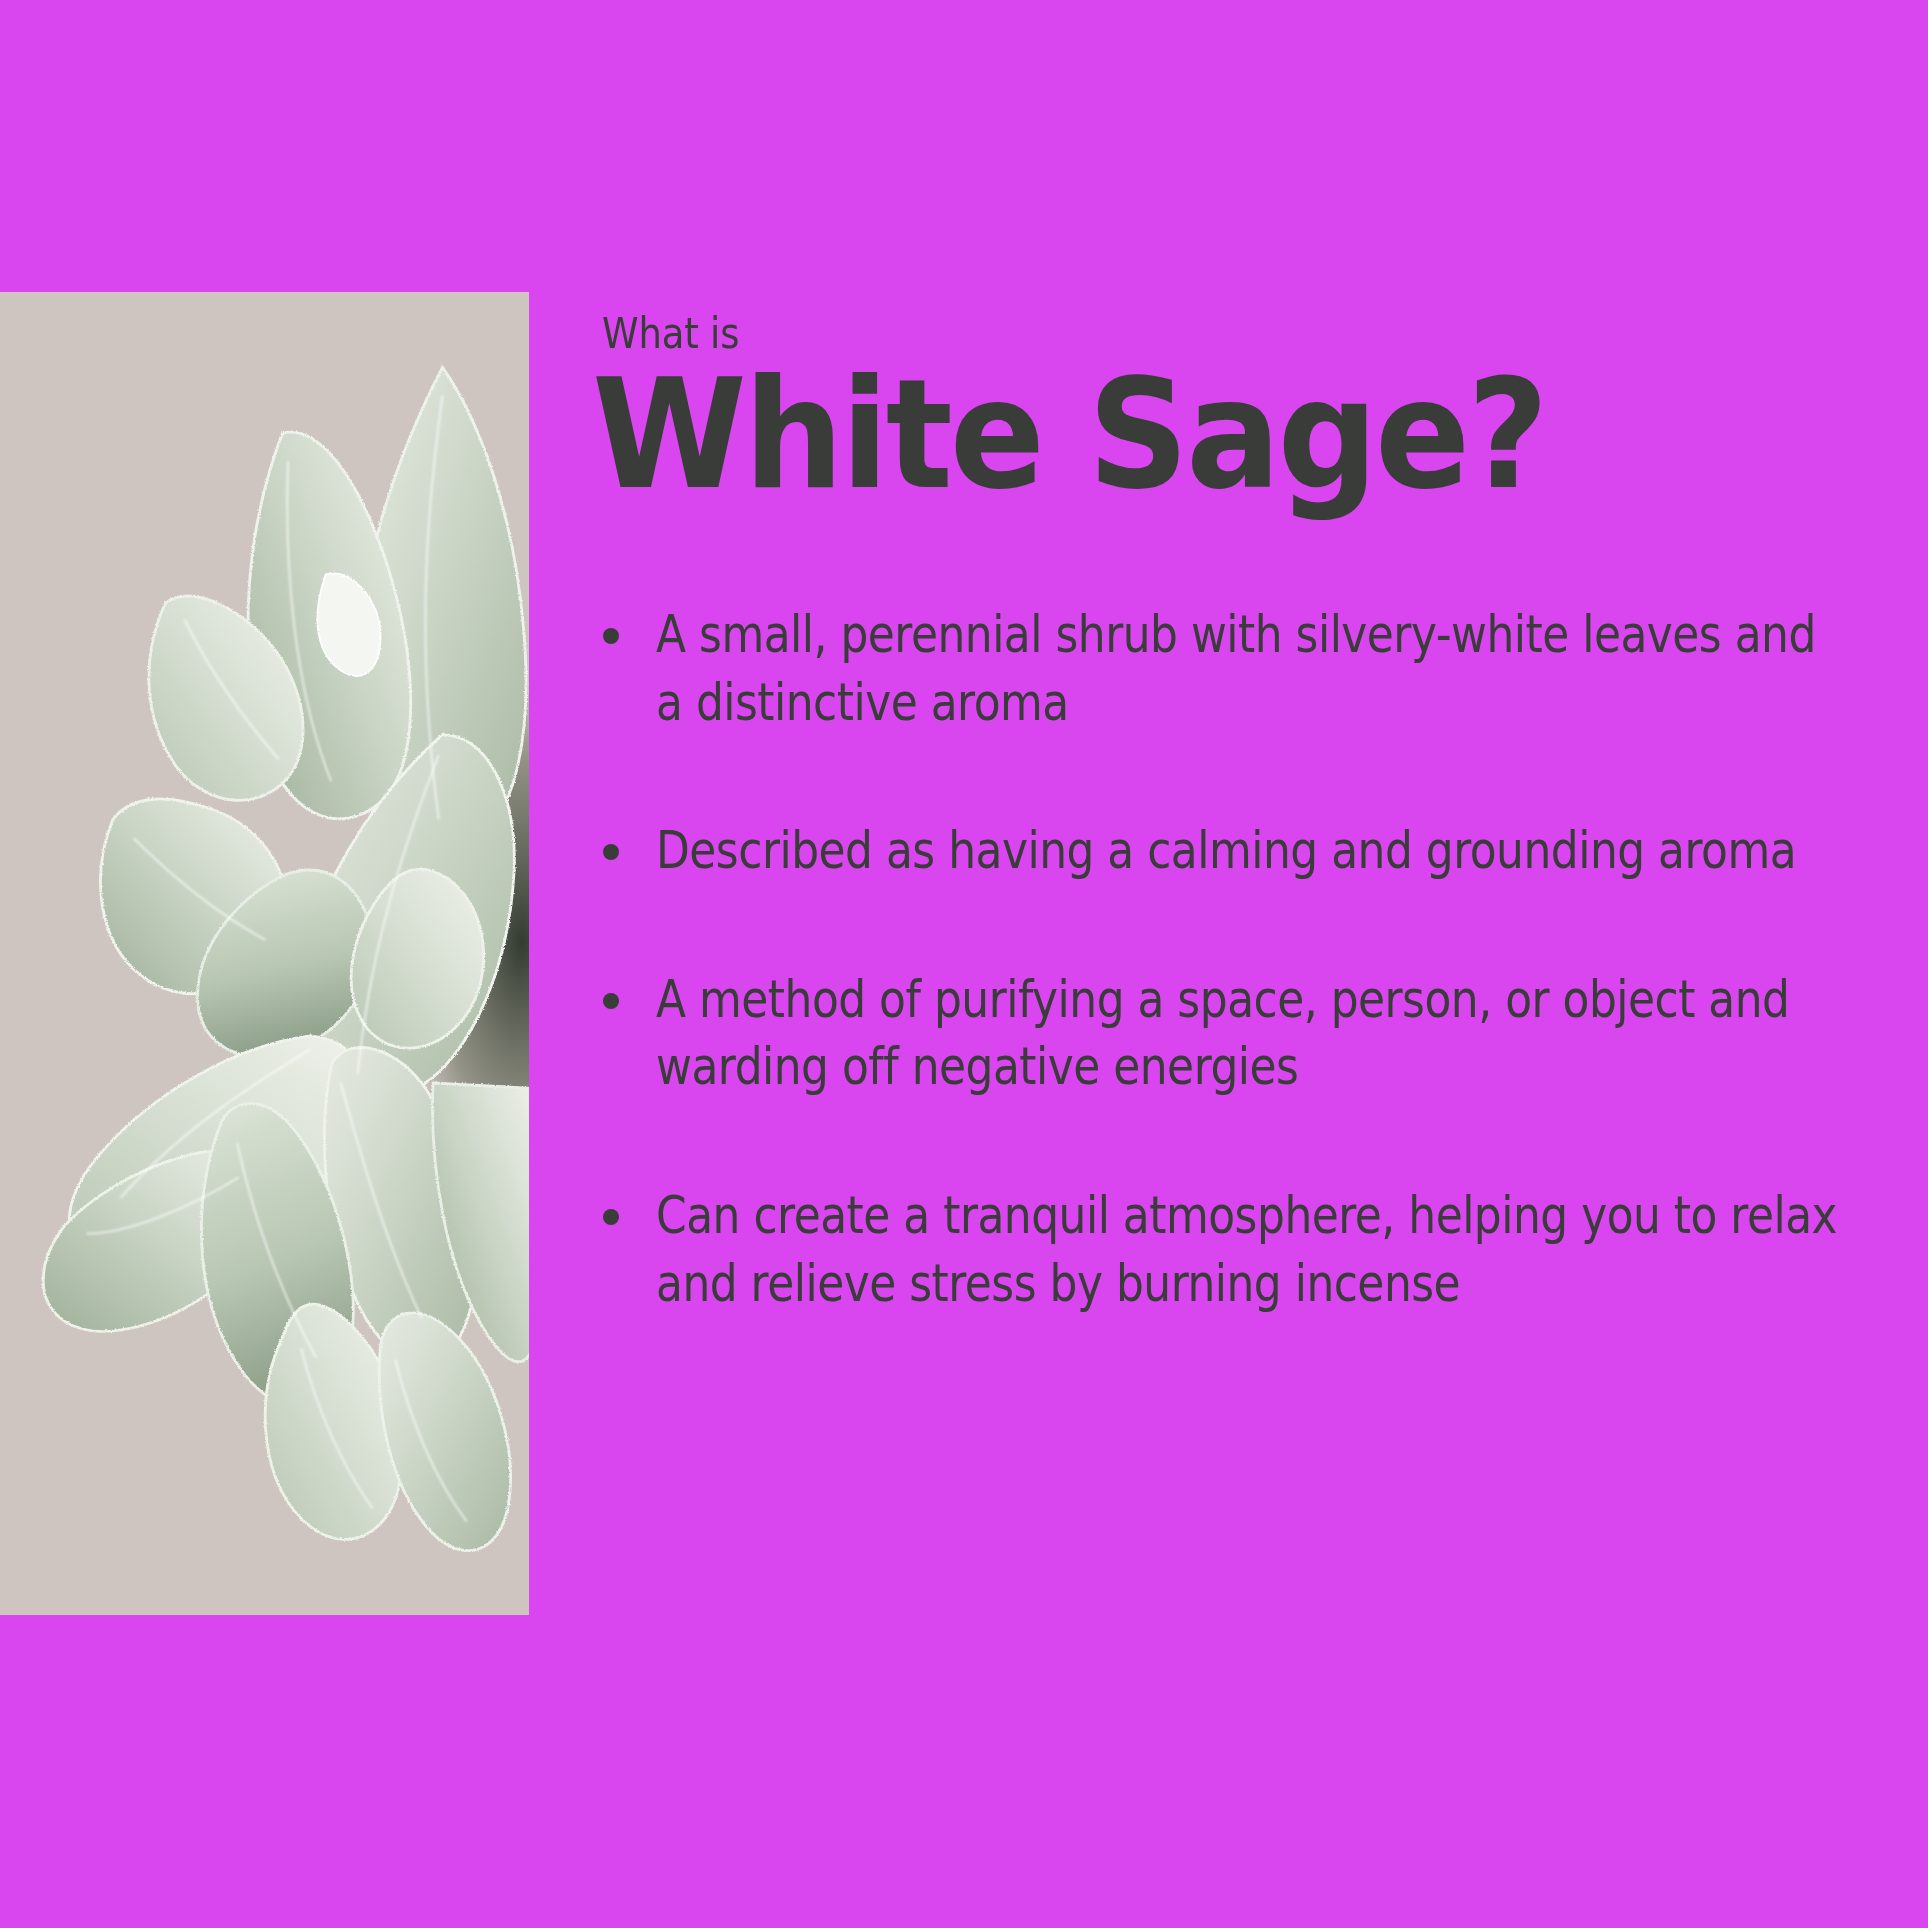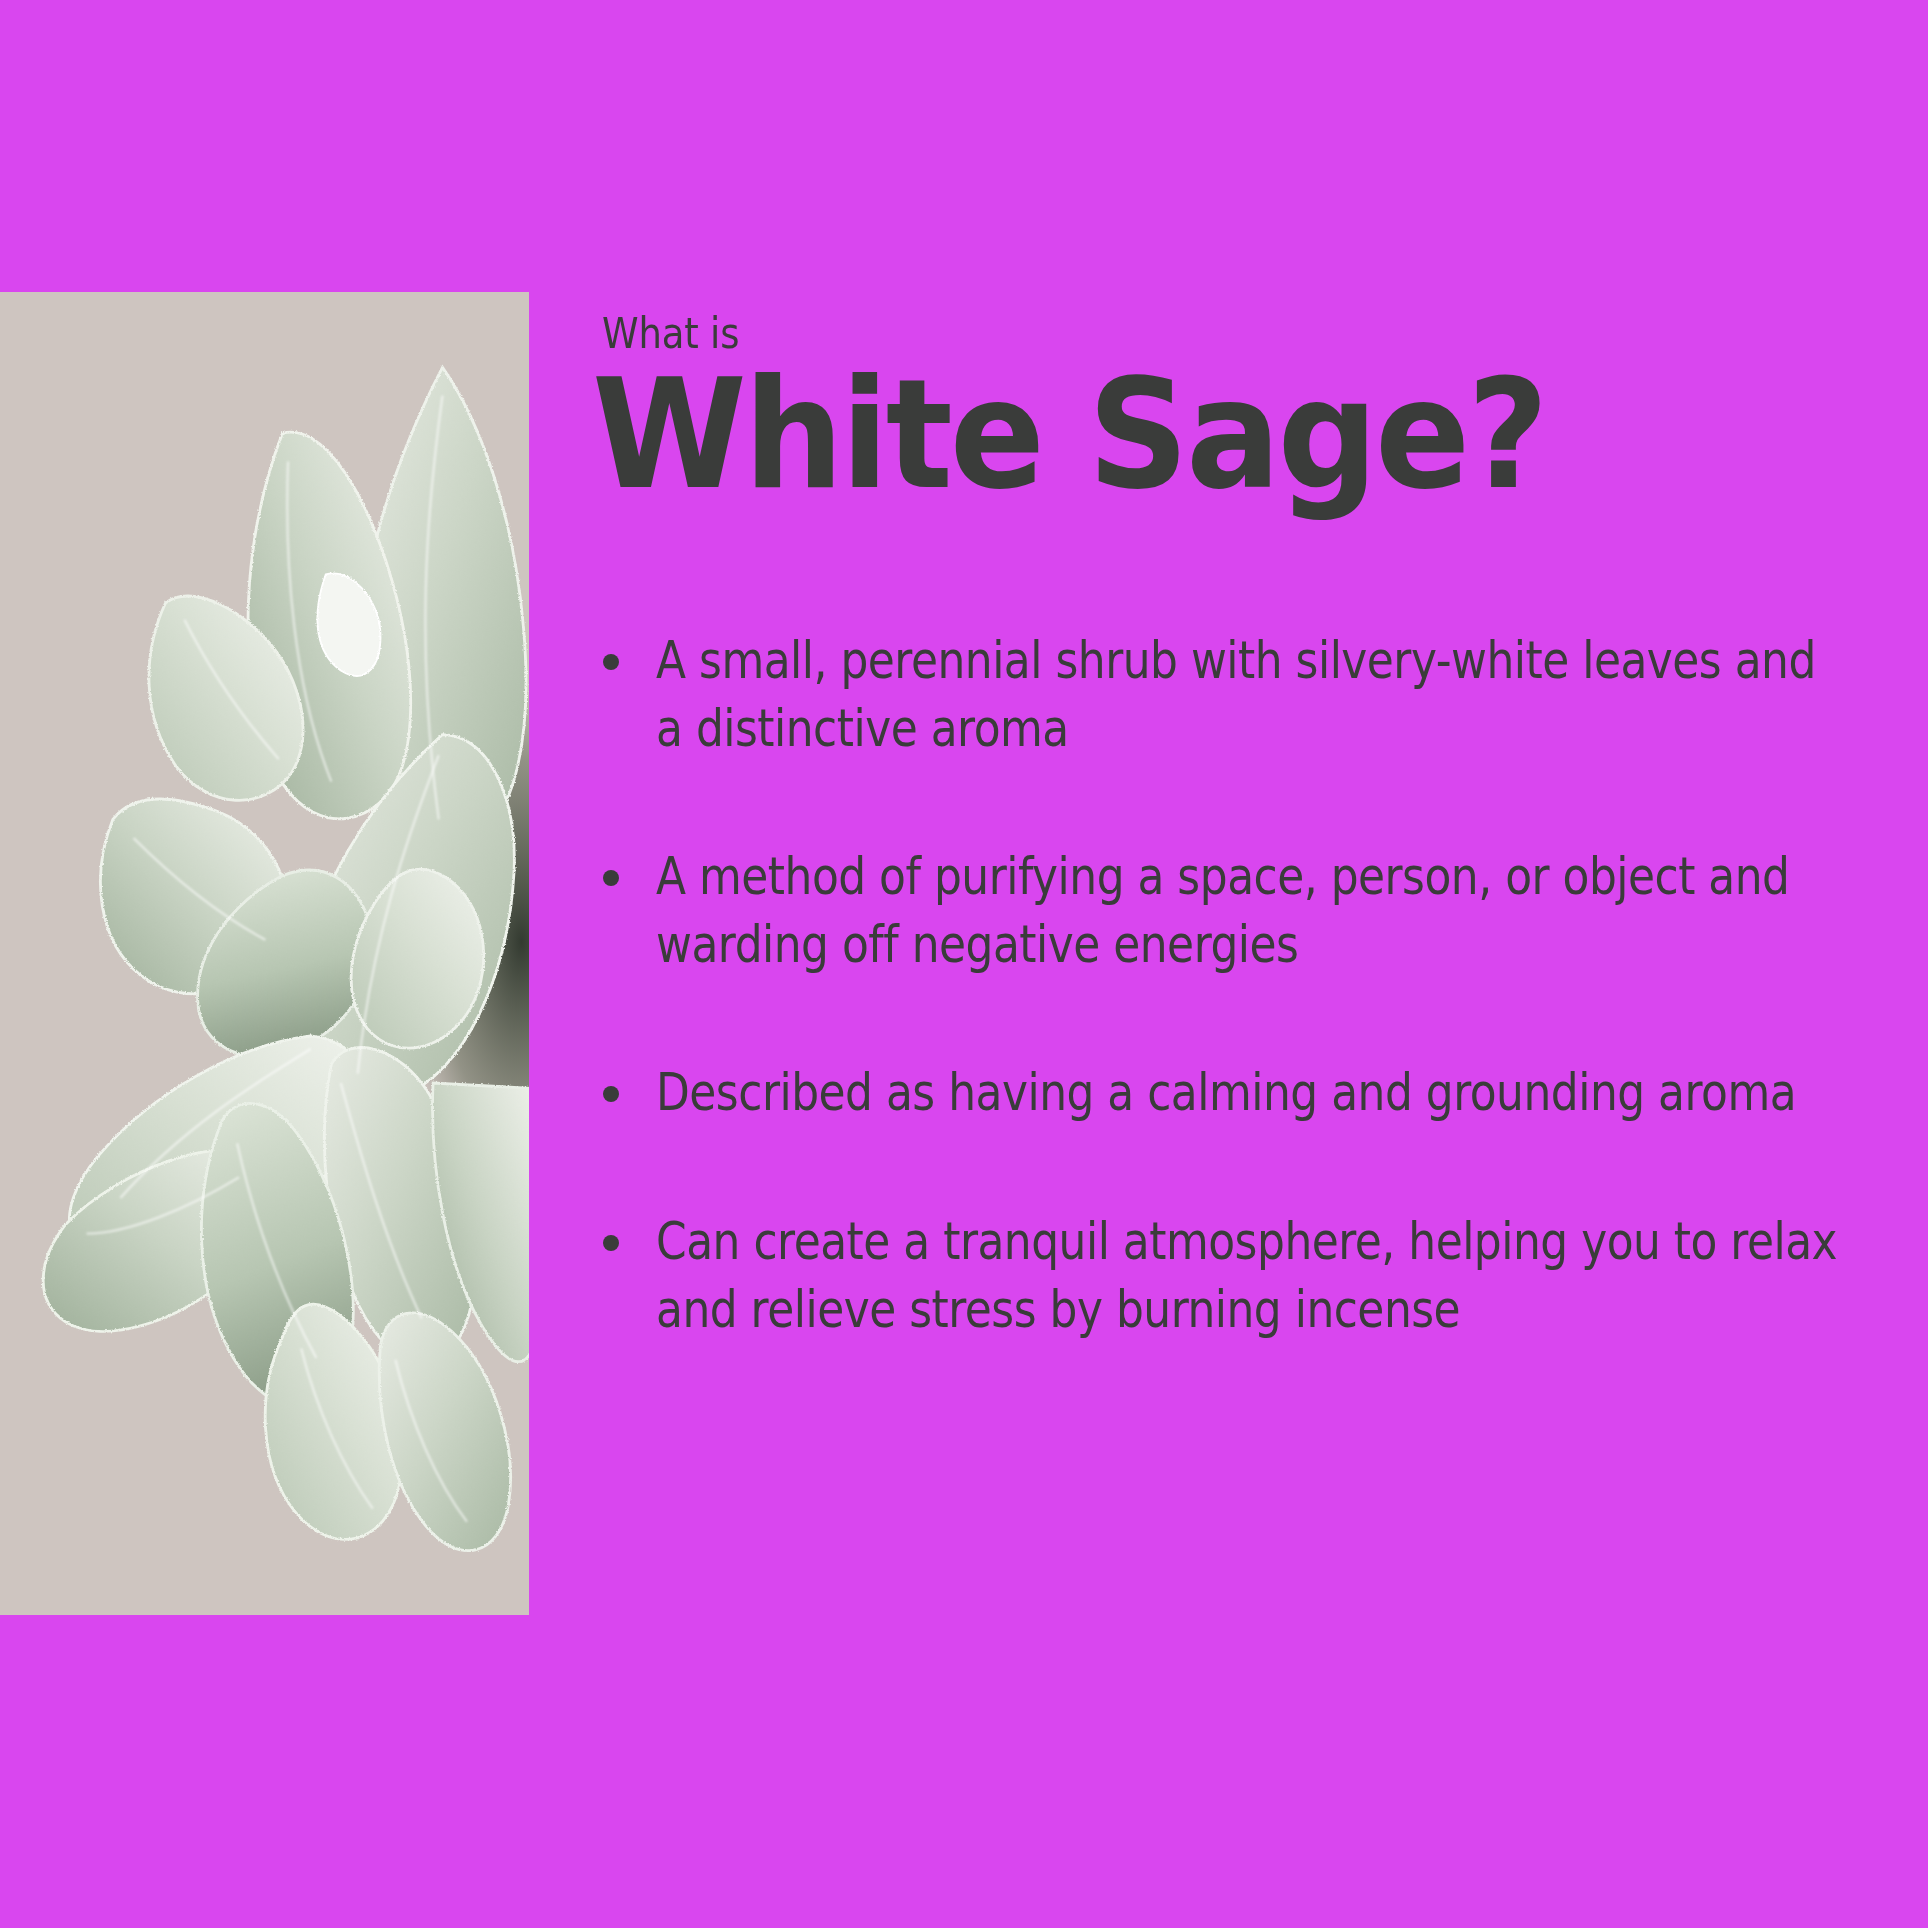--- a/index.html
+++ b/index.html
@@ -69,21 +69,21 @@
     line-height: 1.0;
     margin: 0 0 0 -5.6px;
     transform: scaleX(0.93);
     transform-origin: left center;
     white-space: nowrap;
   }
 
   
   .bullets {
     list-style: none;
-    margin: 116px 0 0 0;
+    margin: 90px 0 0 0;
     padding: 0;
   }
   .bullet-item {
     position: relative;
     margin: 0 0 81px 0;
     padding-left: 58px;
   }
   .bullet-item:last-child {
     margin-bottom: 0;
   }
@@ -204,25 +204,25 @@
 
     <h1 class="headline">White Sage?</h1>
 
     <ul class="bullets">
       <li class="bullet-item">
         <span class="bullet-dot"></span>
         <span class="bullet-text">A small, perennial shrub with silvery-white leaves and a distinctive aroma</span>
       </li>
       <li class="bullet-item">
         <span class="bullet-dot"></span>
+        <span class="bullet-text">Described as having a calming and grounding aroma</span>
+      </li>
+      <li class="bullet-item">
+        <span class="bullet-dot"></span>
         <span class="bullet-text">A method of purifying a space, person, or object and warding off negative energies</span>
-      </li>
-      <li class="bullet-item">
-        <span class="bullet-dot"></span>
-        <span class="bullet-text">Described as having a calming and grounding aroma</span>
       </li>
       <li class="bullet-item">
         <span class="bullet-dot"></span>
         <span class="bullet-text">Can create a tranquil atmosphere, helping you to relax and relieve stress by burning incense</span>
       </li>
     </ul>
 
   </div>
 </div>
 

